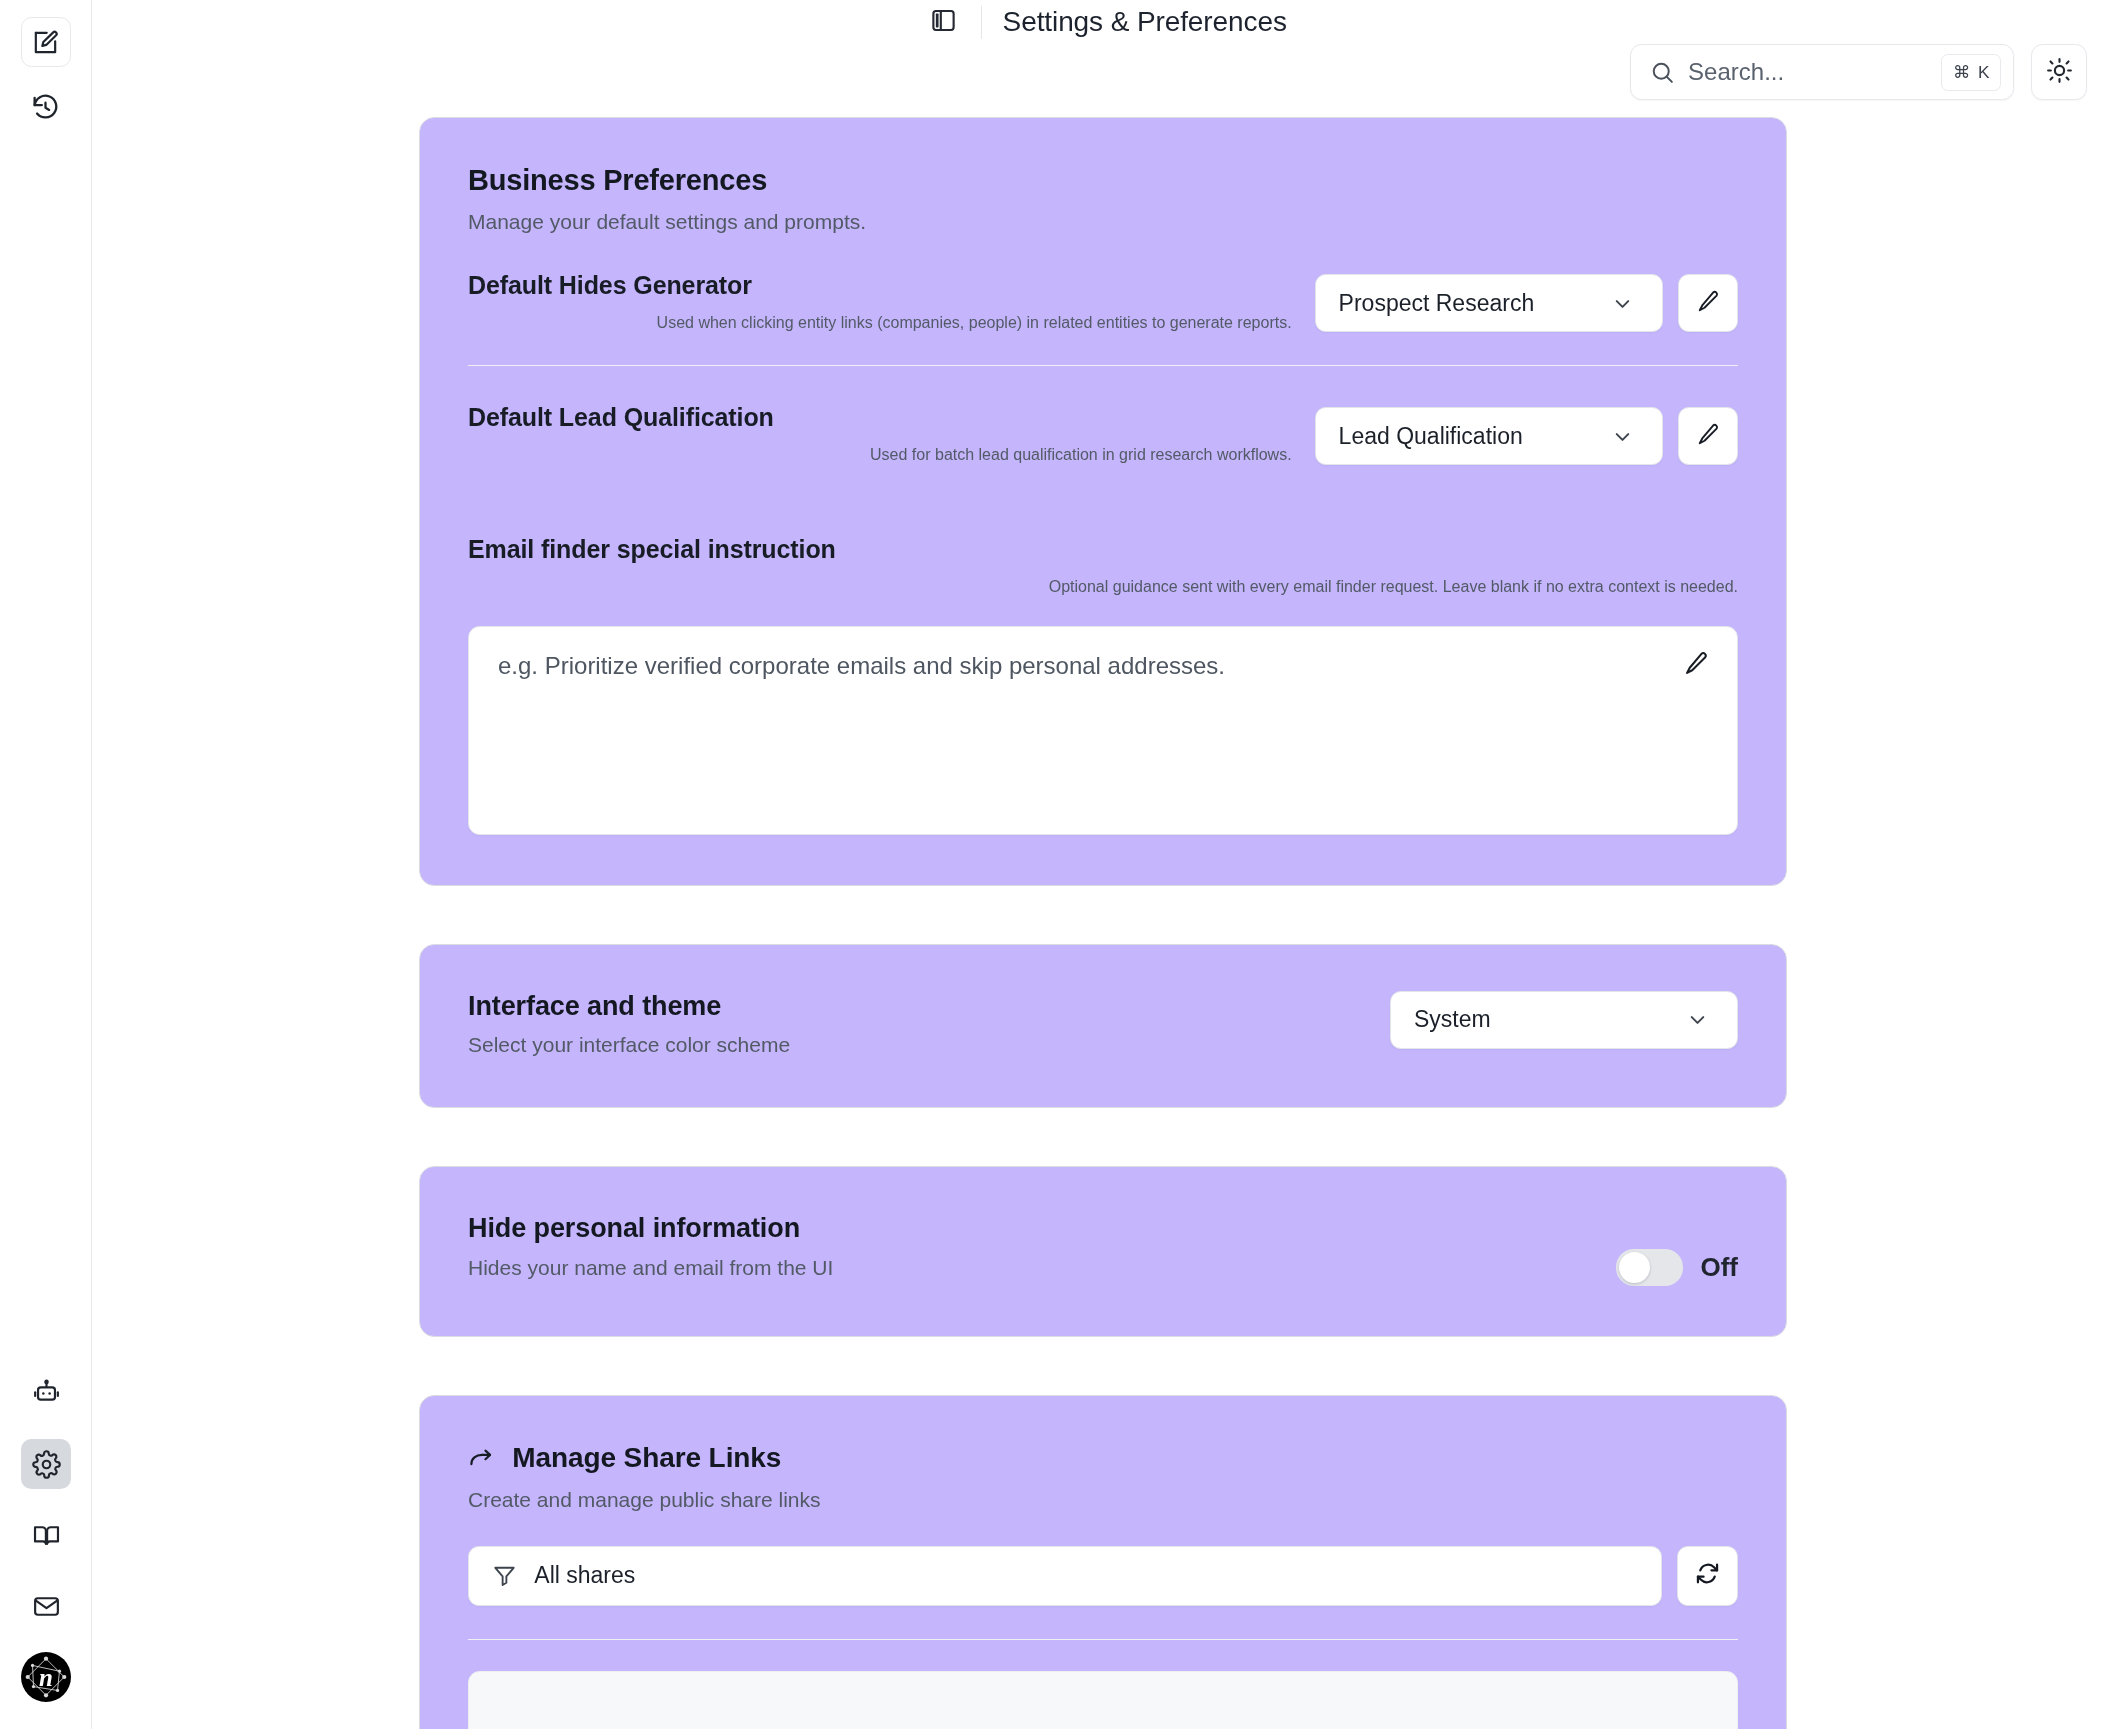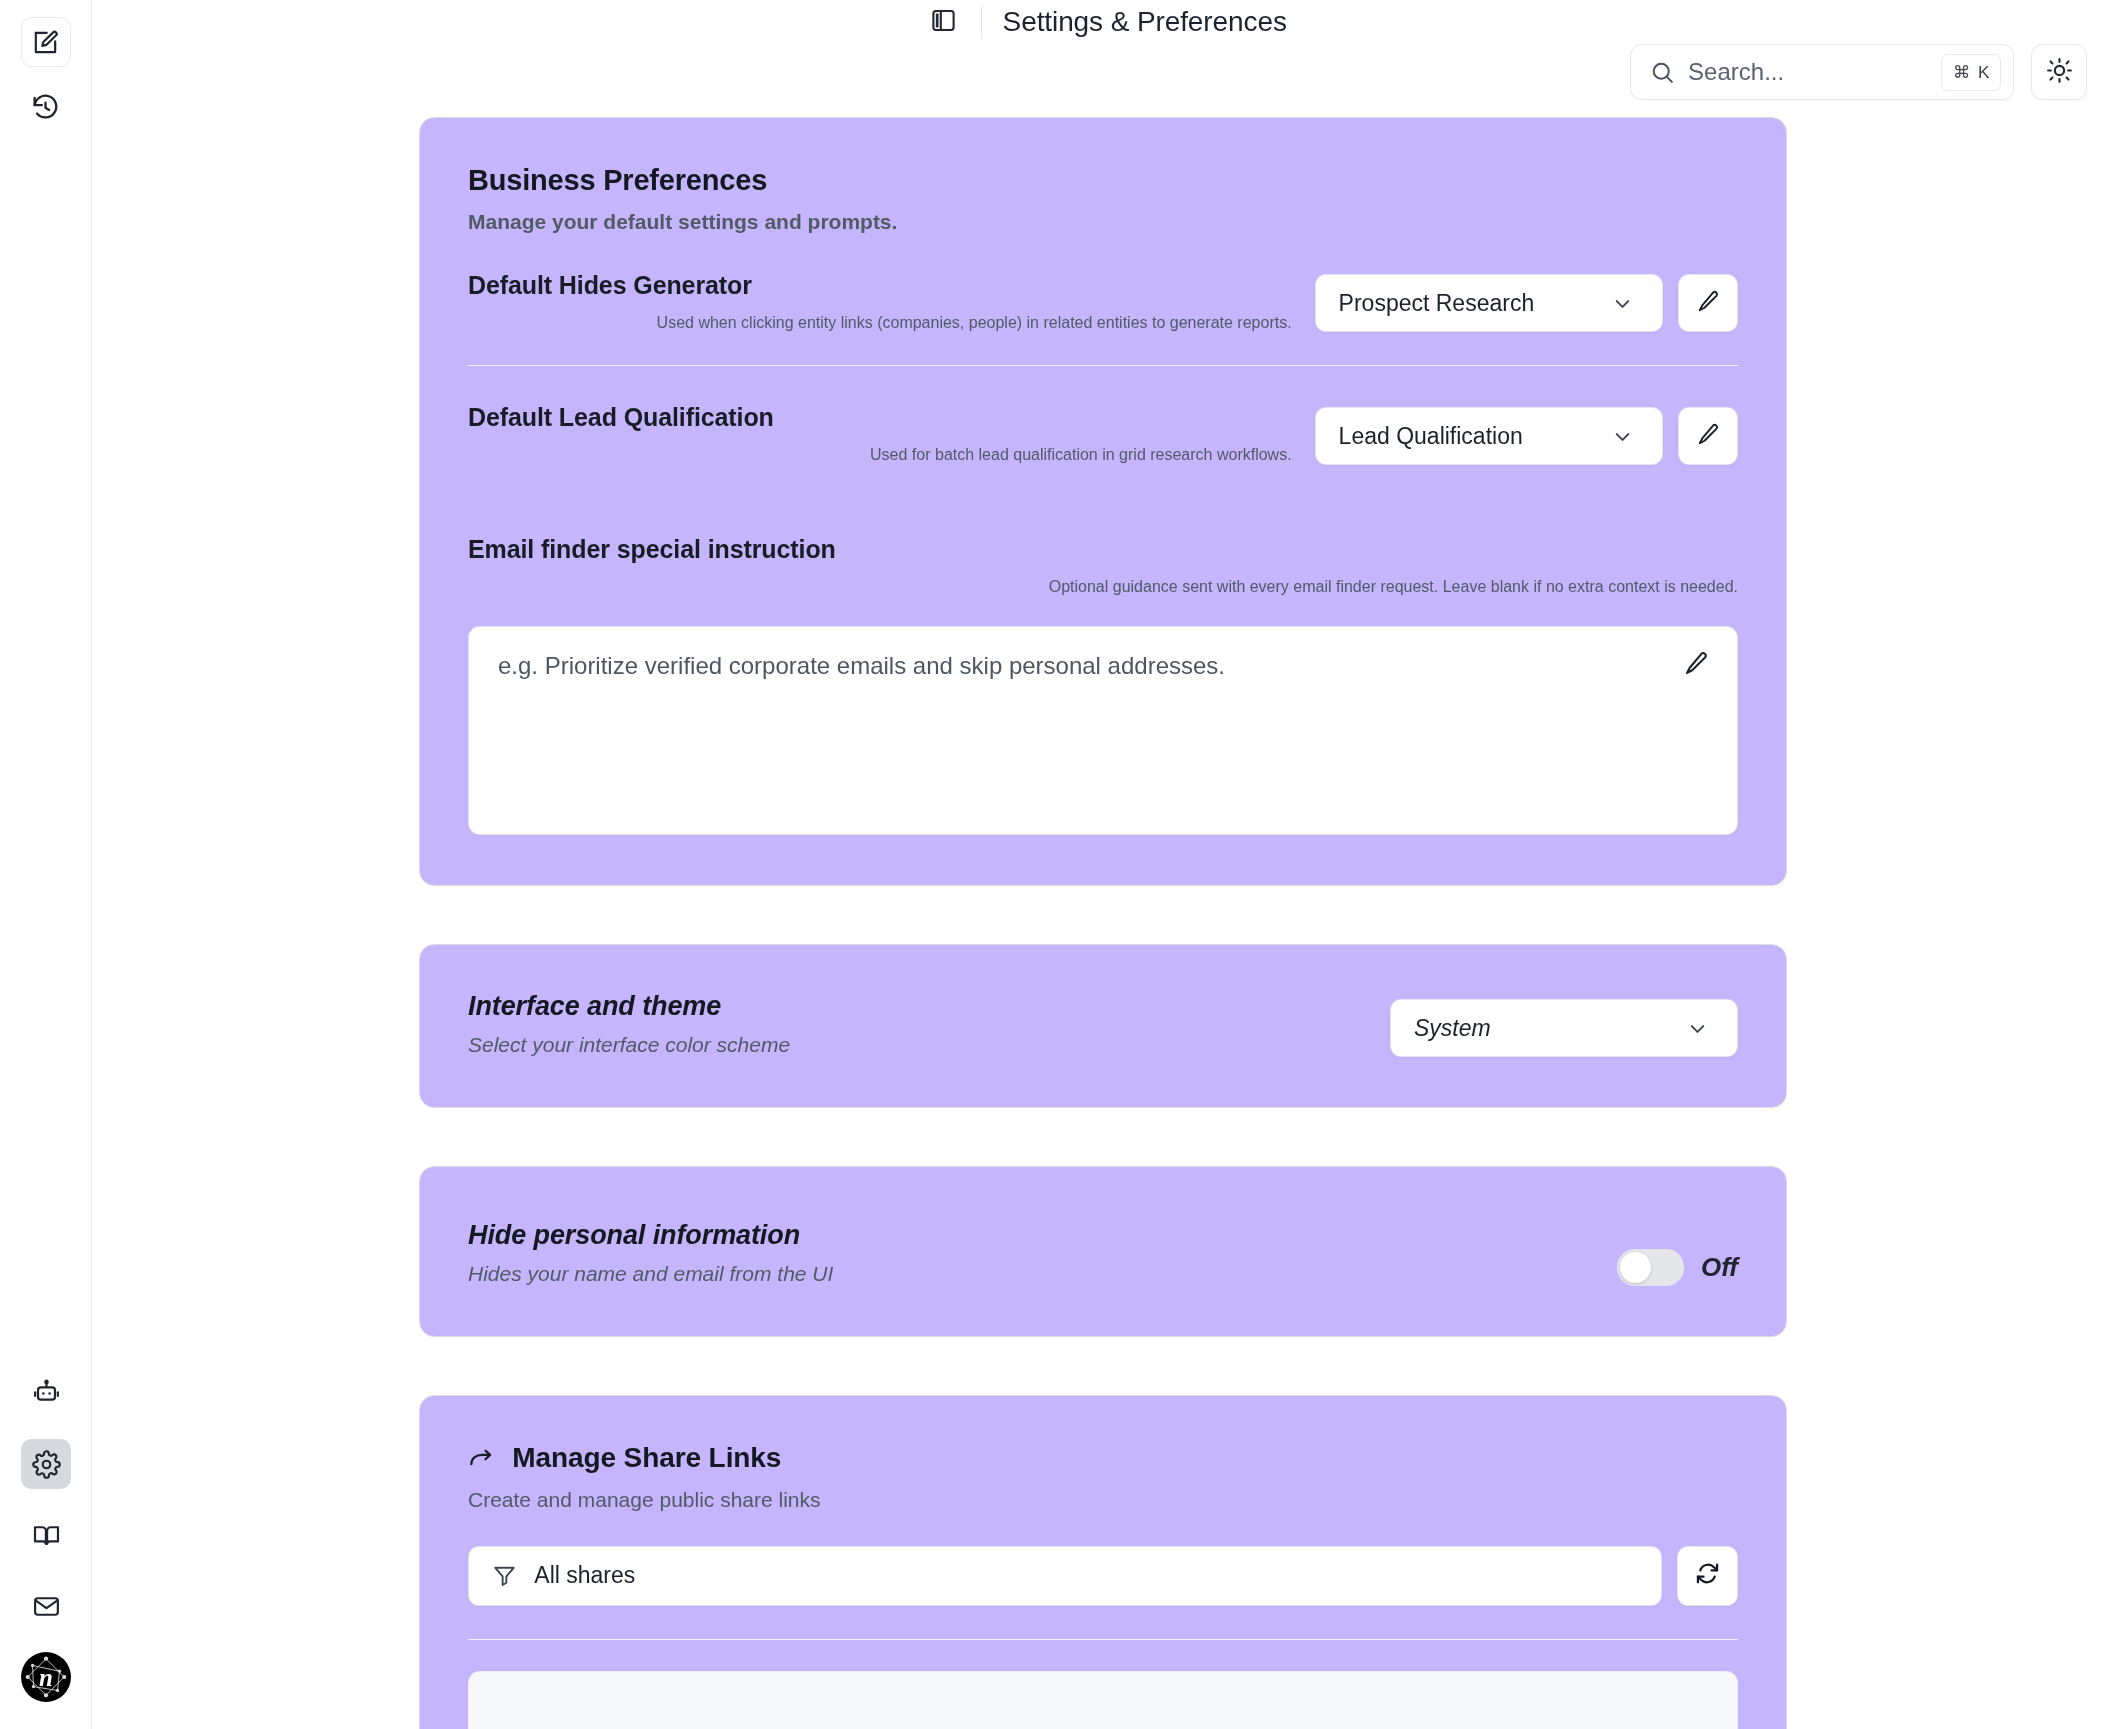--- a/index.html
+++ b/index.html
@@ -215,21 +215,20 @@
   .card-title {
     font-size: 29px;
     font-weight: 700;
     color: #141821;
     letter-spacing: -0.2px;
   }
   .card-sub {
     font-size: 21px;
     color: #525a66;
     margin-top: 12.5px;
-    font-weight: bold;
   }
 
   .divider {
     height: 1px;
     background: #eef0f2;
     margin: 0;
   }
 
   
   .setting-row {
@@ -306,23 +305,22 @@
     position: absolute;
     right: 27px;
     top: 23px;
     color: #171c25;
     display: flex;
   }
 
   
   .row-card {
     display: flex;
-    align-items: flex-end;
+    align-items: flex-start;
     gap: 23px;
-    font-style: italic;
   }
   .row-card .texts { flex: 1; }
   .row-title {
     font-size: 27px;
     font-weight: 700;
     color: #141821;
     letter-spacing: -0.1px;
   }
   .row-sub {
     font-size: 21px;

